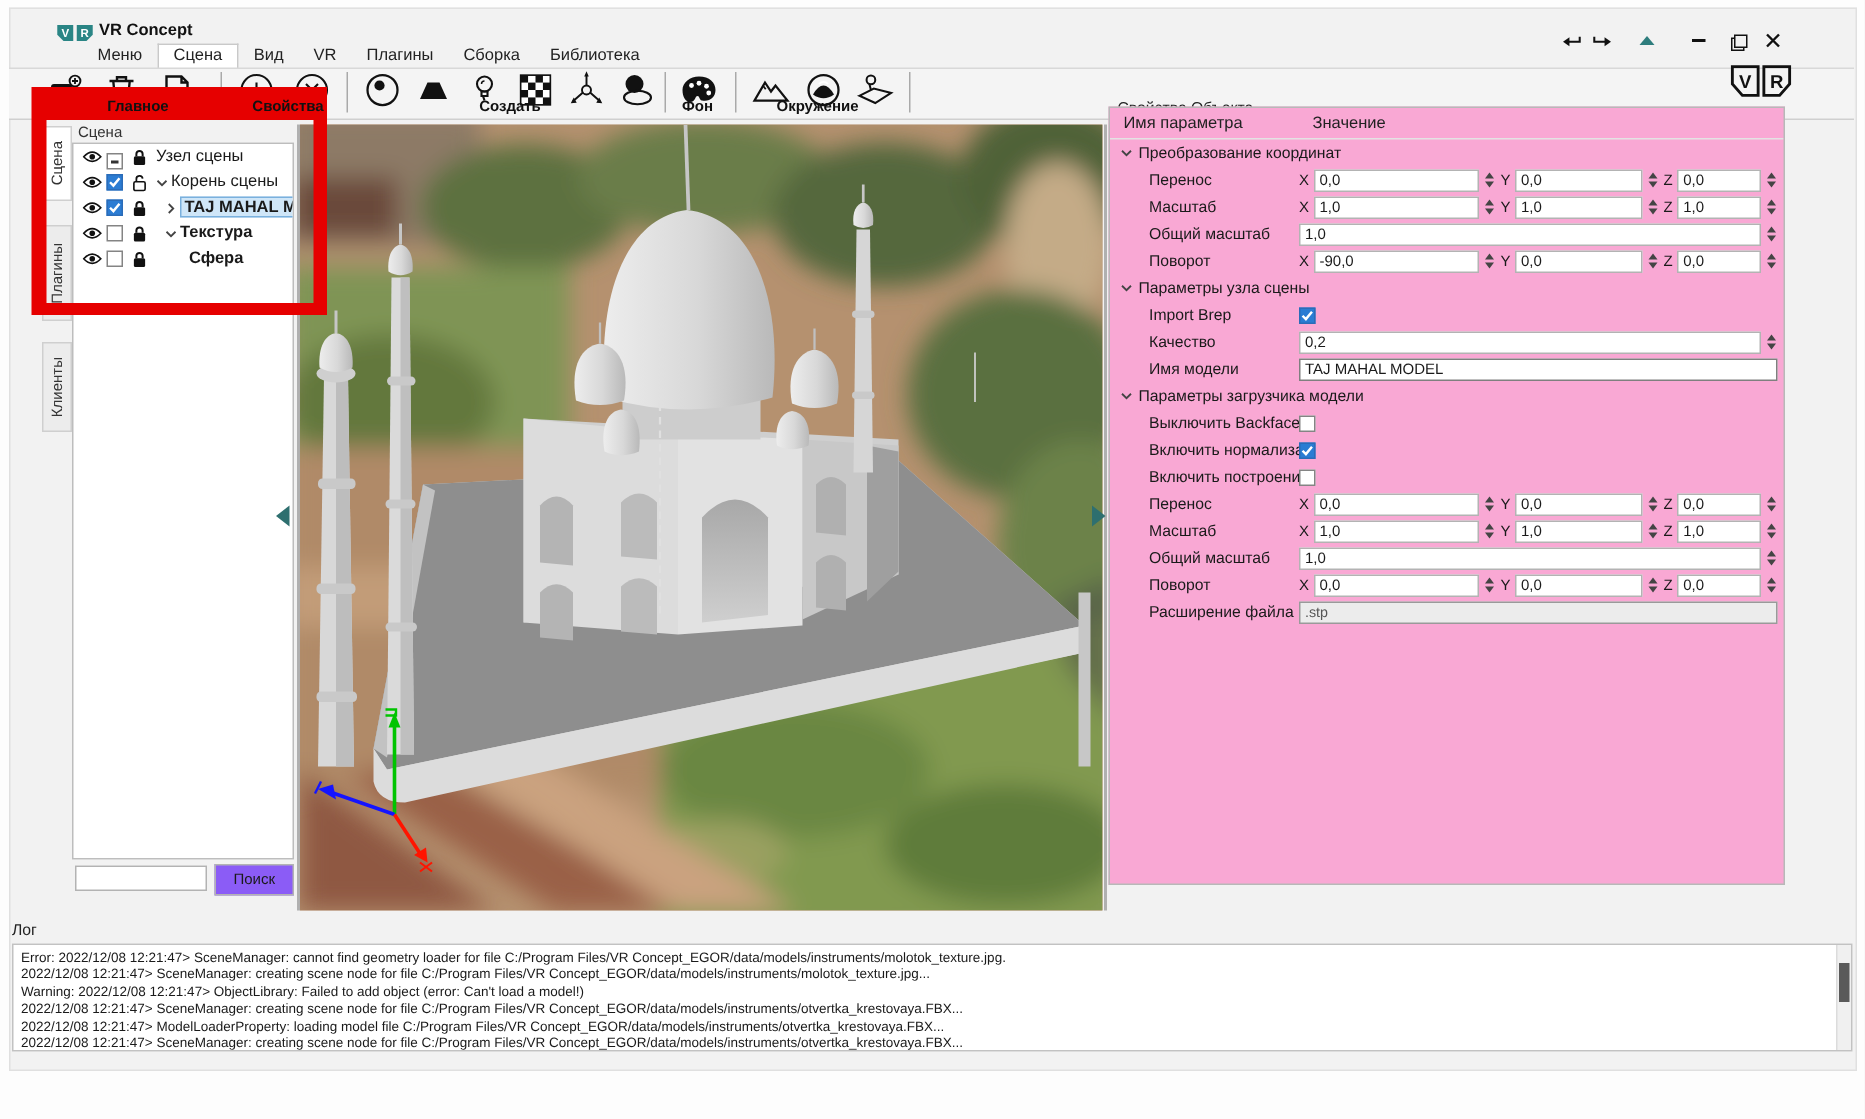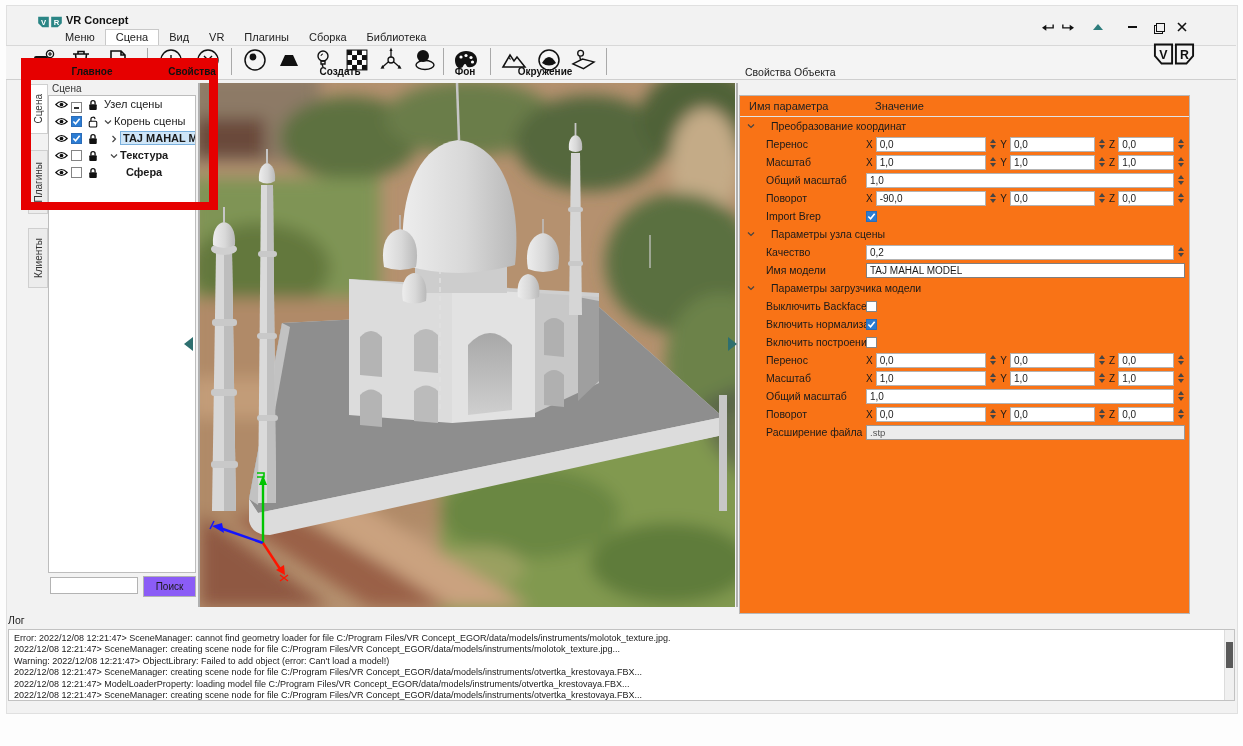--- a/index.html
+++ b/index.html
@@ -60,25 +60,25 @@
 
   
   #viewport{left:200px;top:83px;width:535px;height:524px;overflow:hidden;background:#b5916f}
   .vsplit{top:83px;width:2px;height:524px;background:#b0b0b0}
   .handle{top:337px;width:0;height:0;border-top:7px solid transparent;border-bottom:7px solid transparent}
   #handle-l{left:184px;border-right:9px solid #2e6f6f}
   #handle-r{left:728px;border-left:9px solid #2e6f6f}
 
   
   #prop-hdr{left:745px;top:66px;font-size:10.5px;color:#222}
-  #prop-box{left:739px;top:95px;width:451px;height:519px;background:#f97316;border:1px solid #b8b8b8;box-sizing:border-box;overflow:hidden}
+  #prop-box{left:739px;top:71px;width:451px;height:519px;background:#f9a8d4;border:1px solid #b8b8b8;box-sizing:border-box;overflow:hidden}
   #prop-cols{display:flex;height:20px;align-items:center;border-bottom:1px solid #e3e3e3;font-size:11px;color:#222}
   #prop-cols .c1{width:126px;padding-left:9px}
   .prow{display:flex;height:18px;align-items:center}
-  .psec{font-size:10.5px;display:flex;align-items:center;gap:16px;padding-left:7px}
+  .psec{font-size:10.5px;display:flex;align-items:center;gap:4px;padding-left:7px}
   .plab{width:100px;padding-left:26px;font-size:10.5px;white-space:nowrap;overflow:hidden;flex:none}
   .pval{flex:1;display:flex;align-items:center;gap:3px;margin-right:4px;min-width:0}
   .pinput{height:13px;border:1px solid #b3b3b3;background:#fff;font-size:10px;padding:0 3px;display:flex;align-items:center;min-width:0;overflow:hidden;white-space:nowrap}
   .axl{font-size:10px;flex:none}
   .fx{flex:1.33}.fy{flex:1}.fz{flex:.62}.f1{flex:1}
   .ptext{border:1px solid #7f7f7f}
   .ppath{background:#ececec;border:1px solid #9a9a9a;color:#555;font-size:9.5px}
   .ppath.dark{border:1px solid #5f5f5f}
   .spin{width:8px;height:12px;display:flex;flex-direction:column;align-items:center;justify-content:center;gap:2px;flex:none}
   .spin i{display:block;width:0;height:0;border-left:3px solid transparent;border-right:3px solid transparent}
@@ -632,37 +632,37 @@
           </div>
           <span class="axl">Z</span>
           <div class="pinput fz">0,0</div>
           <div class="spin">
             <i class="u"></i>
             <i class="d"></i>
           </div>
         </div>
       </div>
       <div class="prow">
-        <div class="plab">Import Brep</div>
-        <div class="pval">
-          <div class="cb on">
-            <svg width="9" height="9" viewBox="0 0 10 10">
-              <path d="M1.5,5 L4,7.5 L8.5,2" fill="none" stroke="#fff" stroke-width="1.8"></path>
-            </svg>
-          </div>
-        </div>
-      </div>
-      <div class="prow">
         <div class="psec">
           <span>
             <svg width="8" height="8" viewBox="0 0 8 8">
               <path d="M1,2.5 L4,5.5 L7,2.5" fill="none" stroke="#444" stroke-width="1.2"></path>
             </svg>
           </span>
           <span>Параметры узла сцены</span>
+        </div>
+      </div>
+      <div class="prow">
+        <div class="plab">Import Brep</div>
+        <div class="pval">
+          <div class="cb on">
+            <svg width="9" height="9" viewBox="0 0 10 10">
+              <path d="M1.5,5 L4,7.5 L8.5,2" fill="none" stroke="#fff" stroke-width="1.8"></path>
+            </svg>
+          </div>
         </div>
       </div>
       <div class="prow">
         <div class="plab">Качество</div>
         <div class="pval">
           <div class="pinput f1">0,2</div>
           <div class="spin">
             <i class="u"></i>
             <i class="d"></i>
           </div>

